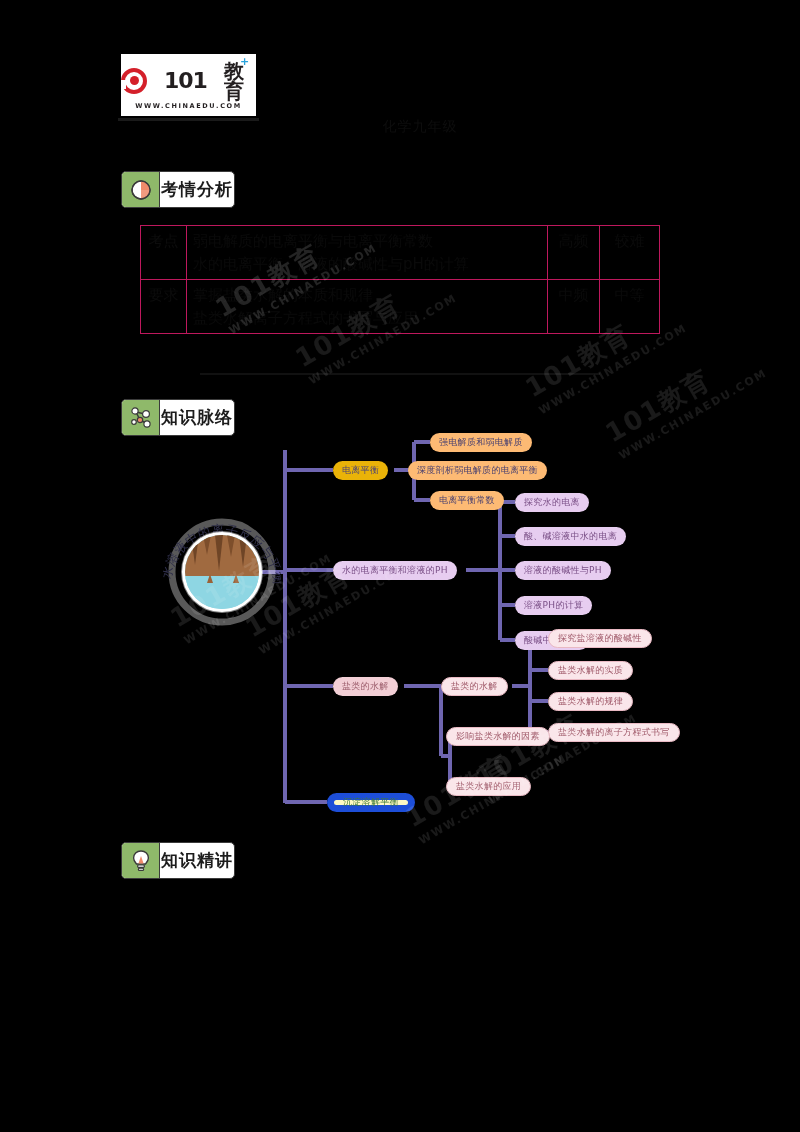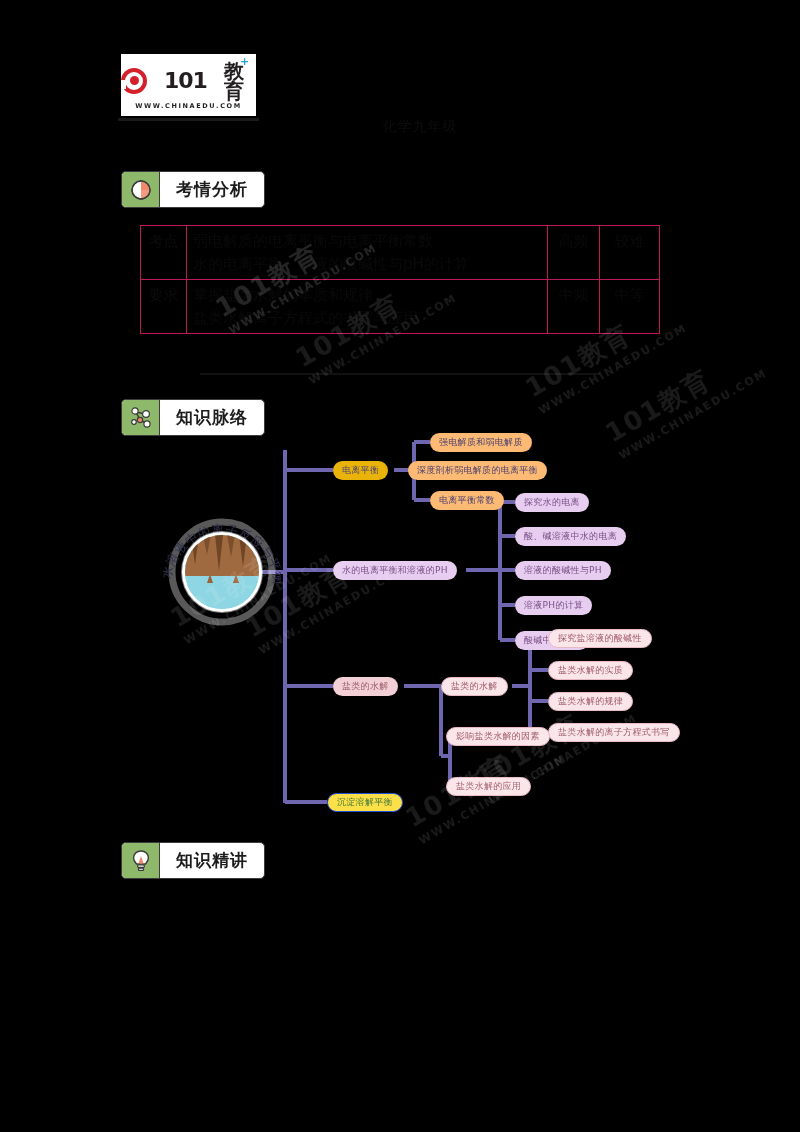--- a/index.html
+++ b/index.html
@@ -60,21 +60,21 @@
     border-radius: 5px;
     box-shadow: 2px 2px 0 rgba(0,0,0,0.55);
     overflow: hidden;
   }
   .sec-icon {
     width: 38px; background: #8fb96a;
     display: flex; align-items: center; justify-content: center;
     border-right: 1px solid #3b3b3b;
   }
   .sec-label {
-    padding: 0 16px; display: flex; align-items: center;
+    padding: 0 1px; display: flex; align-items: center;
     font-size: 17px; font-weight: bold; color: #1c1c1c;
     letter-spacing: 1px; white-space: nowrap;
   }
   #sec-kq { left: 121px; top: 171px; }
   #sec-zm { left: 121px; top: 399px; }
   #sec-jj { left: 121px; top: 842px; }
 
   
   .tbl { position: absolute; left: 140px; top: 225px; width: 520px; }
   .tbl table { border-collapse: collapse; width: 100%; }
@@ -101,21 +101,21 @@
     white-space: nowrap;
     padding: 0 9px;
     height: 19px;
     letter-spacing: .3px;
   }
   .n-lav { background: #eab308; color: #4d4475; }
   .n-lav2 { background: #fdba74; color: #4a4170; }
   .n-pinklav { background: #e7cdf0; color: #7a4f86; }
   .n-pink { background: #f3cfd6; color: #9b5c6b; }
   .n-pinko { background: #fae6ea; color: #a05a6a; border: 1px solid #e9b9c3; }
-  .n-green { background: #fde047; color: #3f7a3a; border: 1px solid #1d4ed8; }
+  .n-green { background: #fef9c3; color: #3f7a3a; border: 7px solid #1d4ed8; }
 
   
   .center-node {
     position: absolute; left: 163px; top: 545px;
     width: 118px; height: 118px;
   }
   .center-disc {
     position: absolute; left: 19px; top: 19px;
     width: 80px; height: 80px; border-radius: 50%;
     overflow: hidden; background: #8fd4e0;

